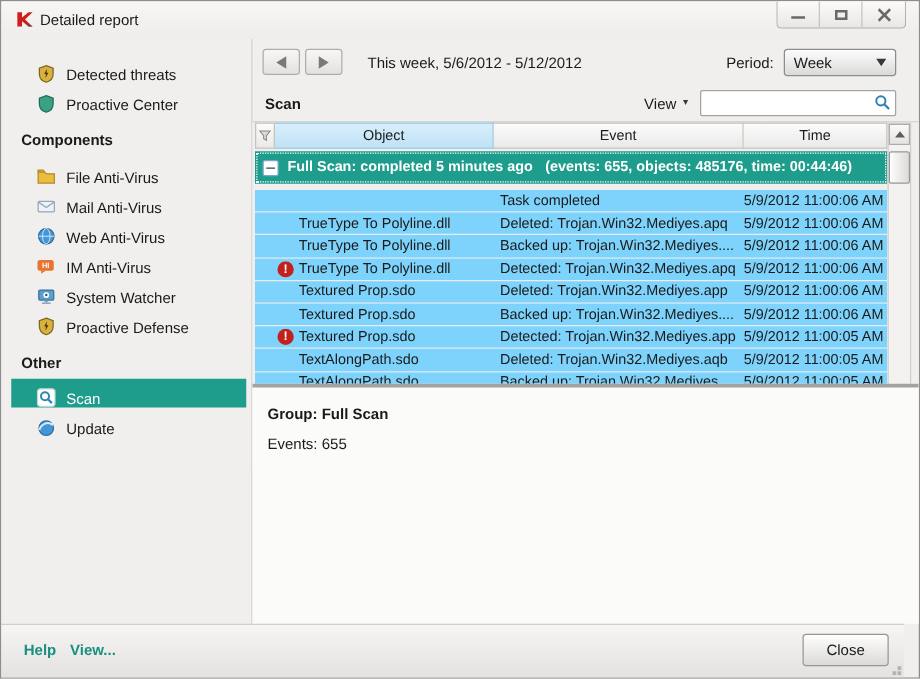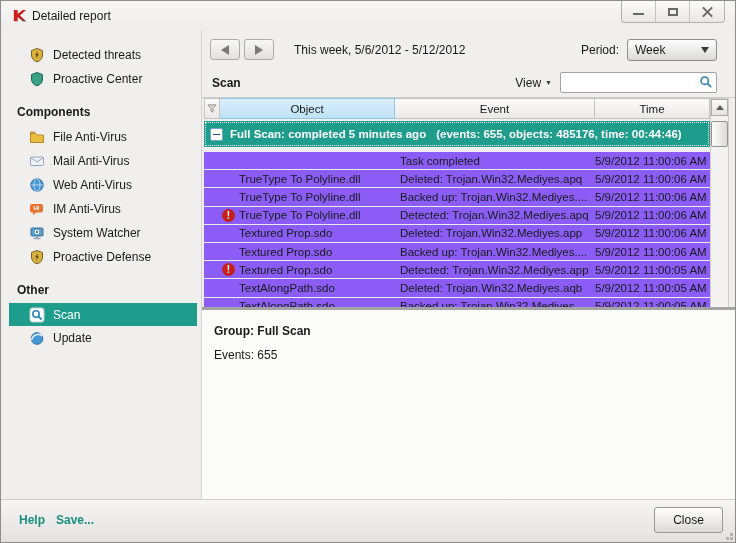--- a/index.html
+++ b/index.html
@@ -16,21 +16,21 @@
   .win-btn:last-child { border-right:none; }
   .glyph-min { width:11px; height:2px; background:#6b6967; margin-top:5px; }
   .glyph-max { width:10px; height:8px; border:2px solid #6b6967; }
   .glyph-close { position:relative; width:11px; height:11px; }
   .glyph-close:before,.glyph-close:after { content:""; position:absolute; left:-1px; top:4.5px; width:13px; height:2px; background:#6b6967; }
   .glyph-close:before { transform:rotate(45deg); }
   .glyph-close:after { transform:rotate(-45deg); }
 
   
   .sidebar { position:absolute; left:0; top:30px; width:200px; bottom:43px; background:#f0efed; padding-top:12px; overflow:hidden; }
-  .side-item { display:flex; align-items:center; height:24px; padding-left:28px; cursor:pointer; color:#1a1a1a; }
+  .side-item { display:flex; align-items:flex-end; height:24px; padding-left:28px; cursor:pointer; color:#1a1a1a; }
   .side-item .ic { width:16px; height:16px; margin-right:8px; flex:0 0 16px; }
   .side-item.selected { background:#1f9d8c; color:#ffffff; margin:0 4px 0 8px; padding-left:20px; height:23px; }
   .section-title { font-weight:bold; padding:14px 0 6px 16px; color:#1a1a1a; }
 
   
   .main { position:absolute; left:200px; top:30px; right:0; bottom:43px; border-left:1px solid #d5d3d1; background:#f0efed; }
 
   .toolbar { position:absolute; left:0; top:0; right:0; height:37px; display:flex; align-items:center; }
   .nav-btn { width:30px; height:21px; border:1px solid #aeacaa; border-radius:3px; background:linear-gradient(#f8f7f6,#e3e1df); display:flex; align-items:center; justify-content:center; margin-left:4px; cursor:pointer; }
   .nav-btn:first-child { margin-left:8px; }
@@ -67,21 +67,21 @@
   .tri-down { width:0; height:0; border-style:solid; border-width:5px 4px 0 4px; border-color:#5f5d5b transparent transparent transparent; }
   .vthumb { position:absolute; left:0; top:22px; width:17px; height:26px; background:linear-gradient(90deg,#fdfdfd,#dcdad8); border:1px solid #98۹694; border:1px solid #989694; border-radius:2px; cursor:pointer; }
 
   .grouprow { position:absolute; left:2px; top:23px; width:506px; height:26px; background:#1f9d8c; outline:1px dotted #ffffff; outline-offset:-2px; display:flex; align-items:center; cursor:pointer; }
   .collapse-box { width:13px; height:13px; margin-left:6px; background:#fff; border:1px solid #7ba7c7; border-radius:2px; position:relative; flex:0 0 13px; cursor:pointer; }
   .collapse-box:before { content:""; position:absolute; left:2px; top:5px; width:7px; height:1.5px; background:#2a4a66; }
   .grouprow .gtitle { color:#fff; font-weight:bold; font-size:11.5px; margin-left:7px; white-space:nowrap; }
   .grouprow .gstats { color:#fff; font-weight:bold; font-size:11.5px; margin-left:10px; white-space:nowrap; }
 
   .rows { position:absolute; left:2px; top:54px; width:506px; height:205px; background:#fff; overflow:hidden; }
-  .trow { display:flex; align-items:center; height:18.2px; border-bottom:1px solid #ececeb; background:#8b5cf6; font-size:11.5px; cursor:pointer; }
+  .trow { display:flex; align-items:center; height:18.2px; border-bottom:1px solid #ececeb; background:#7dd3fc; font-size:11.5px; cursor:pointer; }
   .c-filter { width:16px; flex:0 0 16px; }
   .c-obj { width:175px; flex:0 0 175px; display:flex; align-items:center; overflow:hidden; white-space:nowrap; }
   .alert { width:13px; height:13px; flex:0 0 13px; margin:0 4px 0 2px; border-radius:50%; background:#c4201d; color:#fff; font-weight:bold; font-size:10px; line-height:13px; text-align:center; }
   .alert.hidden { visibility:hidden; }
   .c-event { width:200px; flex:0 0 200px; padding-left:5px; overflow:hidden; white-space:nowrap; }
   .c-time { flex:1; text-align:right; padding-right:4px; overflow:hidden; white-space:nowrap; }
 
   .hscroll { position:absolute; left:2px; top:260px; width:506px; height:16px; background:#f3f2f0; border:1px solid #d0cecc; }
   .hs-btn { position:absolute; top:0; width:15px; height:14px; background:linear-gradient(#fafaf9,#e5e3e1); border:1px solid #aeacaa; display:flex; align-items:center; justify-content:center; cursor:pointer; }
   .hs-left { left:0; }
@@ -89,21 +89,21 @@
   .tri-l { width:0; height:0; border-style:solid; border-width:4px 5px 4px 0; border-color:transparent #5f5d5b transparent transparent; }
   .tri-r { width:0; height:0; border-style:solid; border-width:4px 0 4px 5px; border-color:transparent transparent transparent #5f5d5b; }
   .hthumb { position:absolute; left:16px; top:0; width:295px; height:14px; background:linear-gradient(#fdfdfd,#dcdad8); border:1px solid #989694; border-radius:2px; cursor:pointer; display:flex; align-items:center; justify-content:center; gap:2px; }
   .hthumb i { width:1.5px; height:7px; background:#aaa8a6; }
 
   .details { position:absolute; left:0; top:276px; right:0; bottom:0; background:#fbfbfa; border-top:3px solid #a3a3a3; }
   .details .dgroup { position:absolute; left:12px; top:14px; font-weight:bold; }
   .details .devents { position:absolute; left:12px; top:38px; }
 
   
-  .footer { position:absolute; left:0; right:0; bottom:0; height:43px; background:linear-gradient(#f6f5f4,#e4e2e0); border-top:1px solid #d0cecd; }
+  .footer { position:absolute; left:0; right:12px; bottom:0; height:43px; background:linear-gradient(#f6f5f4,#e4e2e0); border-top:1px solid #d0cecd; }
   .link { position:absolute; top:13px; font-weight:bold; color:#17907f; cursor:pointer; }
   .link.help { left:18px; }
   .link.save { left:55px; }
   .close-btn { position:absolute; right:12px; top:7px; width:69px; height:26px; border:1px solid #989694; border-radius:3px; background:linear-gradient(#fefefe,#dcdad8); font-family:"Liberation Sans",sans-serif; font-size:12px; color:#1a1a1a; cursor:pointer; }
   .close-btn span::first-letter { text-decoration:underline; }
   .grip { position:absolute; right:2px; bottom:2px; width:3px; height:3px; background:#b5b3b1; box-shadow:-4px 0 #b5b3b1, 0 -4px #b5b3b1; }
 </style>
 </head>
 <body>
 
@@ -402,17 +402,17 @@
     </div>
 
     <div class="details">
       <div class="dgroup">Group: Full Scan</div>
       <div class="devents">Events: 655</div>
     </div>
   </div>
 
   <div class="footer">
     <span class="link help">Help</span>
-    <span class="link save">Save...</span>
+    <span class="link save">View...</span>
     <button class="close-btn"><span>Close</span></button>
     <span class="grip"></span>
   </div>
 </div>
 
 </body></html>

